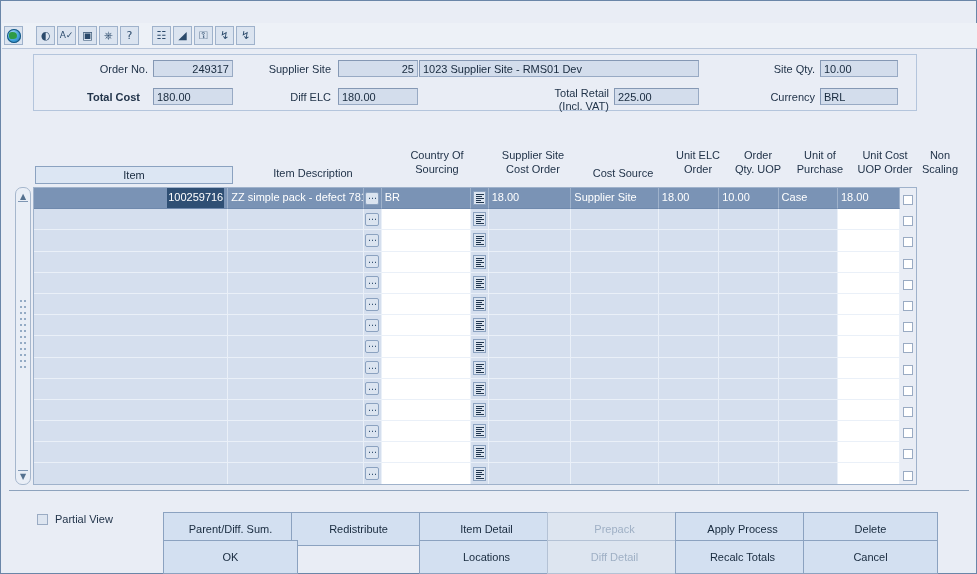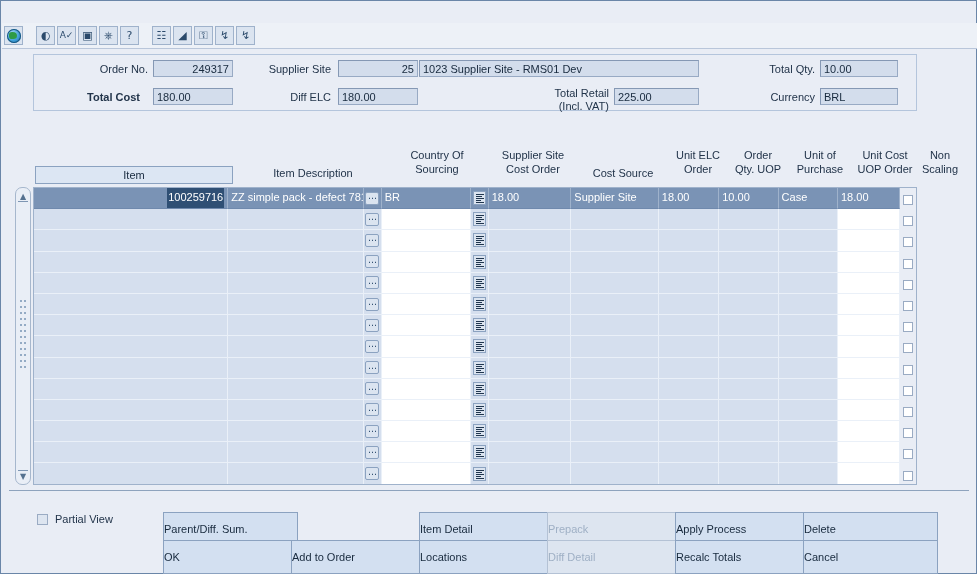--- a/index.html
+++ b/index.html
@@ -175,21 +175,21 @@
     position:absolute;left:8px;top:489px;width:960px;height:1px;background:#8ea3bd;
   }
   .pv{
     position:absolute;left:36px;top:512px;display:flex;align-items:center;gap:7px;
   }
   .pv .box{width:11px;height:11px;border:1px solid #9aabc3;background:#dde5f0;box-sizing:border-box;}
   .pv .t{font-size:11px;color:#22344a;}
   .btn{
     position:absolute;width:135px;height:34px;box-sizing:border-box;
     background:#d3e0f1;border:1px solid #8ba2c0;
-    display:flex;align-items:center;
+    display:flex;align-items:center;justify-content:center;
     font-size:11px;color:#17293d;
   }
   .btn.dis{background:#dde5f0;border-color:#b4c2d5;color:#9fb0c5;}
 </style>
 </head>
 <body>
 
 <div class="window">
 
 
@@ -233,21 +233,21 @@
 
   <div class="hdrbox"></div>
 
   <div class="lbl" style="left:55px;top:62px;width:92px;">Order No.</div>
   <div class="fld r" style="left:152px;top:59px;width:80px;">249317</div>
 
   <div class="lbl" style="left:230px;top:62px;width:100px;">Supplier Site</div>
   <div class="fld r" style="left:337px;top:59px;width:80px;">25</div>
   <div class="fld" style="left:418px;top:59px;width:280px;">1023 Supplier Site - RMS01 Dev</div>
 
-  <div class="lbl" style="left:700px;top:62px;width:114px;">Total Qty.</div>
+  <div class="lbl" style="left:700px;top:62px;width:114px;">Site Qty.</div>
   <div class="fld" style="left:819px;top:59px;width:78px;">10.00</div>
 
   <div class="lbl" style="left:47px;top:90px;width:92px;font-weight:bold;">Total Cost</div>
   <div class="fld" style="left:152px;top:87px;width:80px;">180.00</div>
 
   <div class="lbl" style="left:230px;top:90px;width:100px;">Diff ELC</div>
   <div class="fld" style="left:337px;top:87px;width:80px;">180.00</div>
 
   <div class="lbl" style="left:480px;top:86px;width:128px;">Total Retail</div>
   <div class="lbl" style="left:480px;top:99px;width:128px;">(Incl. VAT)</div>
@@ -661,39 +661,39 @@
   <div class="sep"></div>
 
   <div class="pv">
     <div class="box"></div>
     <div class="t">Partial View</div>
   </div>
 
   <div class="btn" style="left:162px;top:511px;">
       <span>Parent/Diff. Sum.</span>
     </div>
+  <div class="btn" style="left:290px;top:511px;">
+      <span>Redistribute</span>
+    </div>
   <div class="btn" style="left:418px;top:511px;">
       <span>Item Detail</span>
     </div>
   <div class="btn dis" style="left:546px;top:511px;">
       <span>Prepack</span>
     </div>
   <div class="btn" style="left:674px;top:511px;">
       <span>Apply Process</span>
     </div>
   <div class="btn" style="left:802px;top:511px;">
       <span>Delete</span>
     </div>
 
   <div class="btn" style="left:162px;top:539px;">
       <span>OK</span>
     </div>
-  <div class="btn" style="left:290px;top:539px;">
-      <span>Add to Order</span>
-    </div>
   <div class="btn" style="left:418px;top:539px;">
       <span>Locations</span>
     </div>
   <div class="btn dis" style="left:546px;top:539px;">
       <span>Diff Detail</span>
     </div>
   <div class="btn" style="left:674px;top:539px;">
       <span>Recalc Totals</span>
     </div>
   <div class="btn" style="left:802px;top:539px;">

